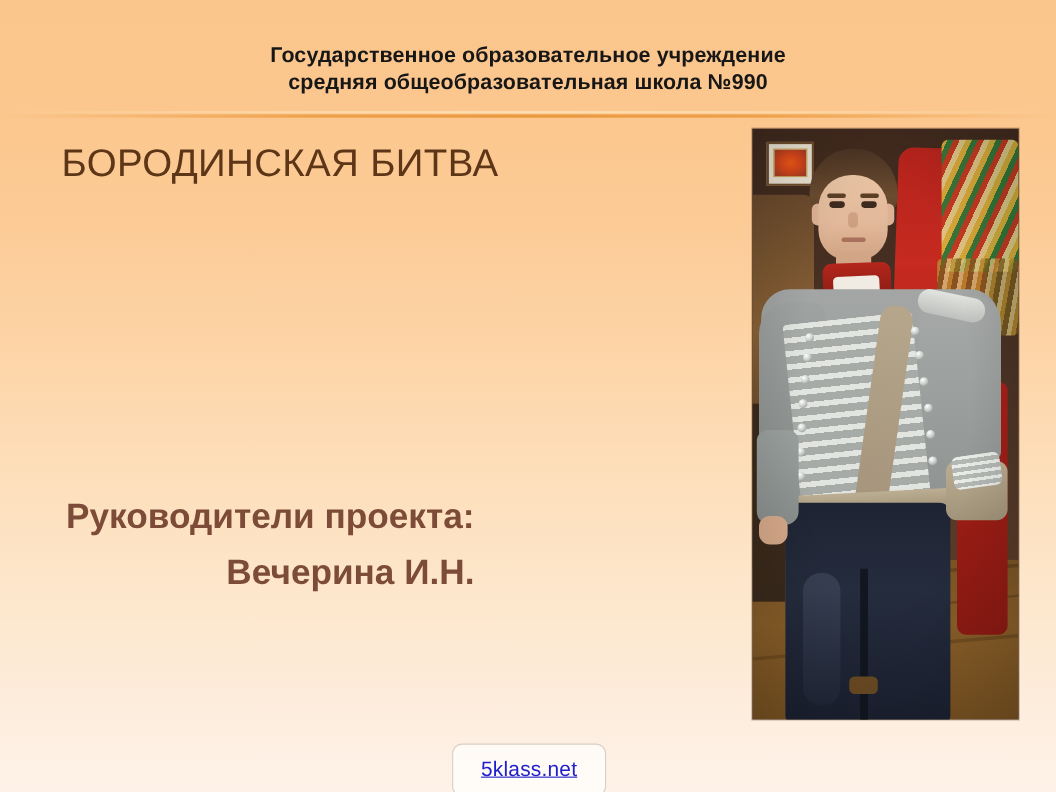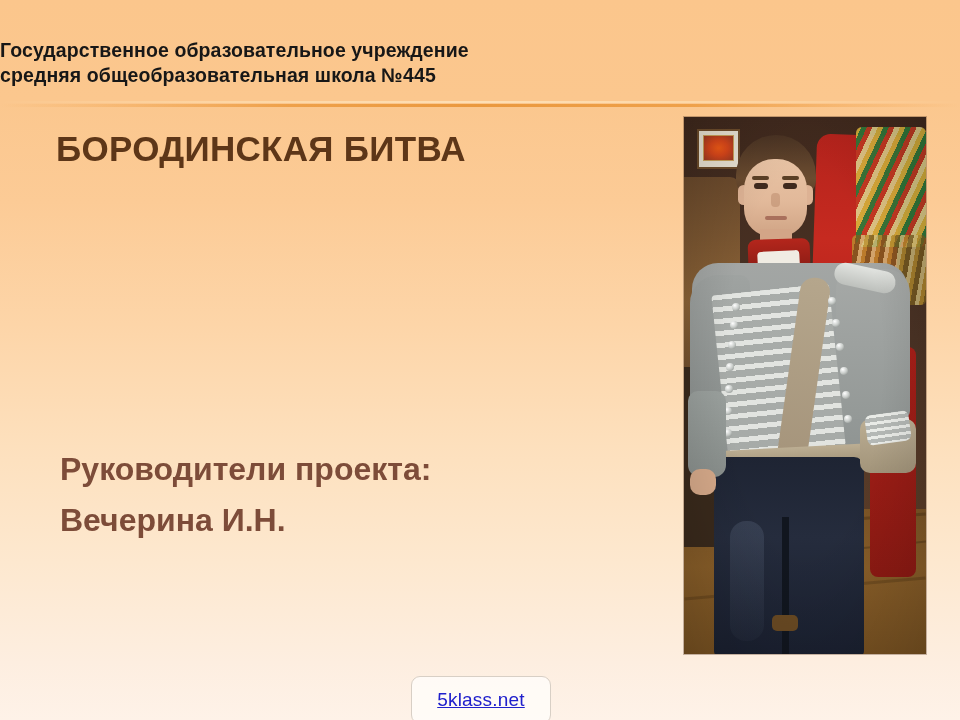--- a/index.html
+++ b/index.html
@@ -26,21 +26,21 @@
         #fef2e8 100%);
   }
 
   
   .header {
     position: absolute;
     left: 0;
     top: 0;
     width: 960px;
     height: 106px;
-    text-align: left;
+    text-align: center;
     padding-top: 38px;
     box-sizing: border-box;
   }
   .header-line {
     color: #171717;
     font-size: 19.5px;
     font-weight: bold;
     letter-spacing: 0.1px;
     line-height: 25px;
     white-space: nowrap;
@@ -75,37 +75,37 @@
         rgba(255,224,180,0) 100%);
   }
 
   
   .deck-title {
     position: absolute;
     left: 56px;
     top: 129px;
     color: #5d3618;
     font-size: 35px;
-    font-weight: bold;
+    font-weight: normal;
     letter-spacing: 0.3px;
     white-space: nowrap;
   }
 
   
   .body-block {
     position: absolute;
     left: 60px;
     color: #7d4c39;
     font-size: 32px;
     font-weight: bold;
     line-height: 51px;
     white-space: nowrap;
   }
   .block-authors { top: 199px; }
-  .block-supervisors { top: 444px; }
+  .block-supervisors { top: 444px; text-align: right; }
   .body-line { display: block; }
 
   
   .photo {
     position: absolute;
     left: 684px;
     top: 117px;
     width: 242px;
     height: 537px;
     overflow: hidden;
@@ -385,21 +385,21 @@
     letter-spacing: 0.2px;
   }
 </style>
 </head>
 <body>
 
 <div class="slide">
 
   <div class="header">
     <div class="header-line">Государственное образовательное учреждение</div>
-    <div class="header-line">средняя общеобразовательная школа №445</div>
+    <div class="header-line">средняя общеобразовательная школа №990</div>
   </div>
   <div class="header-divider-hi"></div>
   <div class="header-divider"></div>
 
   <div class="deck-title">БОРОДИНСКАЯ БИТВА</div>
 
 
   <div class="body-block block-supervisors">
     <span class="body-line">Руководители проекта:</span>
     <span class="body-line">Вечерина И.Н.</span>

